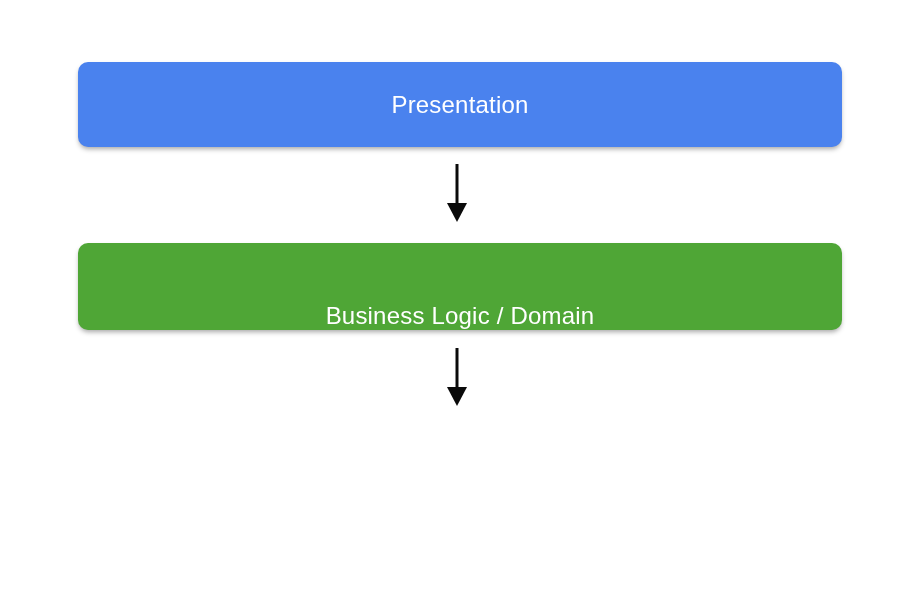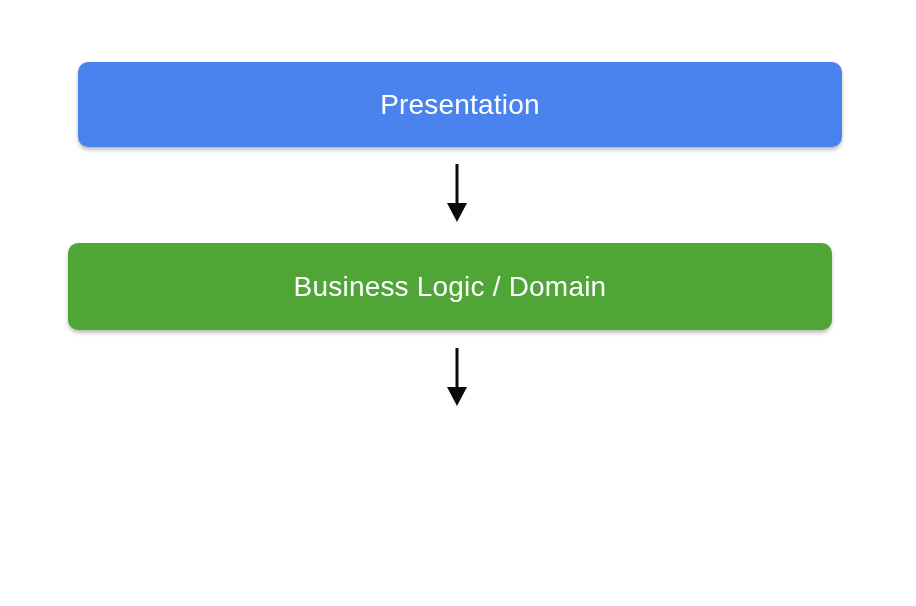--- a/index.html
+++ b/index.html
@@ -18,27 +18,27 @@
   .layer-box {
     position: absolute;
     border-radius: 10px;
     display: flex;
     align-items: center;
     justify-content: center;
     box-shadow: 0 3px 5px -1px rgba(0,0,0,0.35);
   }
   .layer-label {
     color: #ffffff;
-    font-size: 28px;
+    font-size: 24px;
     font-weight: 400;
     letter-spacing: 0.2px;
     white-space: nowrap;
   }
   .box-presentation { left: 78px; top: 62px;  width: 764px; height: 85px; }
-  .box-business     { left: 68px; top: 243px; width: 764px; height: 87px; }
+  .box-business     { left: 78px; top: 243px; width: 764px; height: 87px; align-items: flex-end; }
   .box-data         { left: 72px; top: 425px; width: 764px; height: 87px; }
   .flow-arrow {
     position: absolute;
     width: 24px;
     height: 58px;
   }
   .arrow-1 { left: 445px; top: 164px; }
   .arrow-2 { left: 445px; top: 348px; }
   .flow-arrow line    { stroke: #0a0a0a; stroke-width: 3; }
   .flow-arrow polygon { fill: #0a0a0a; }

